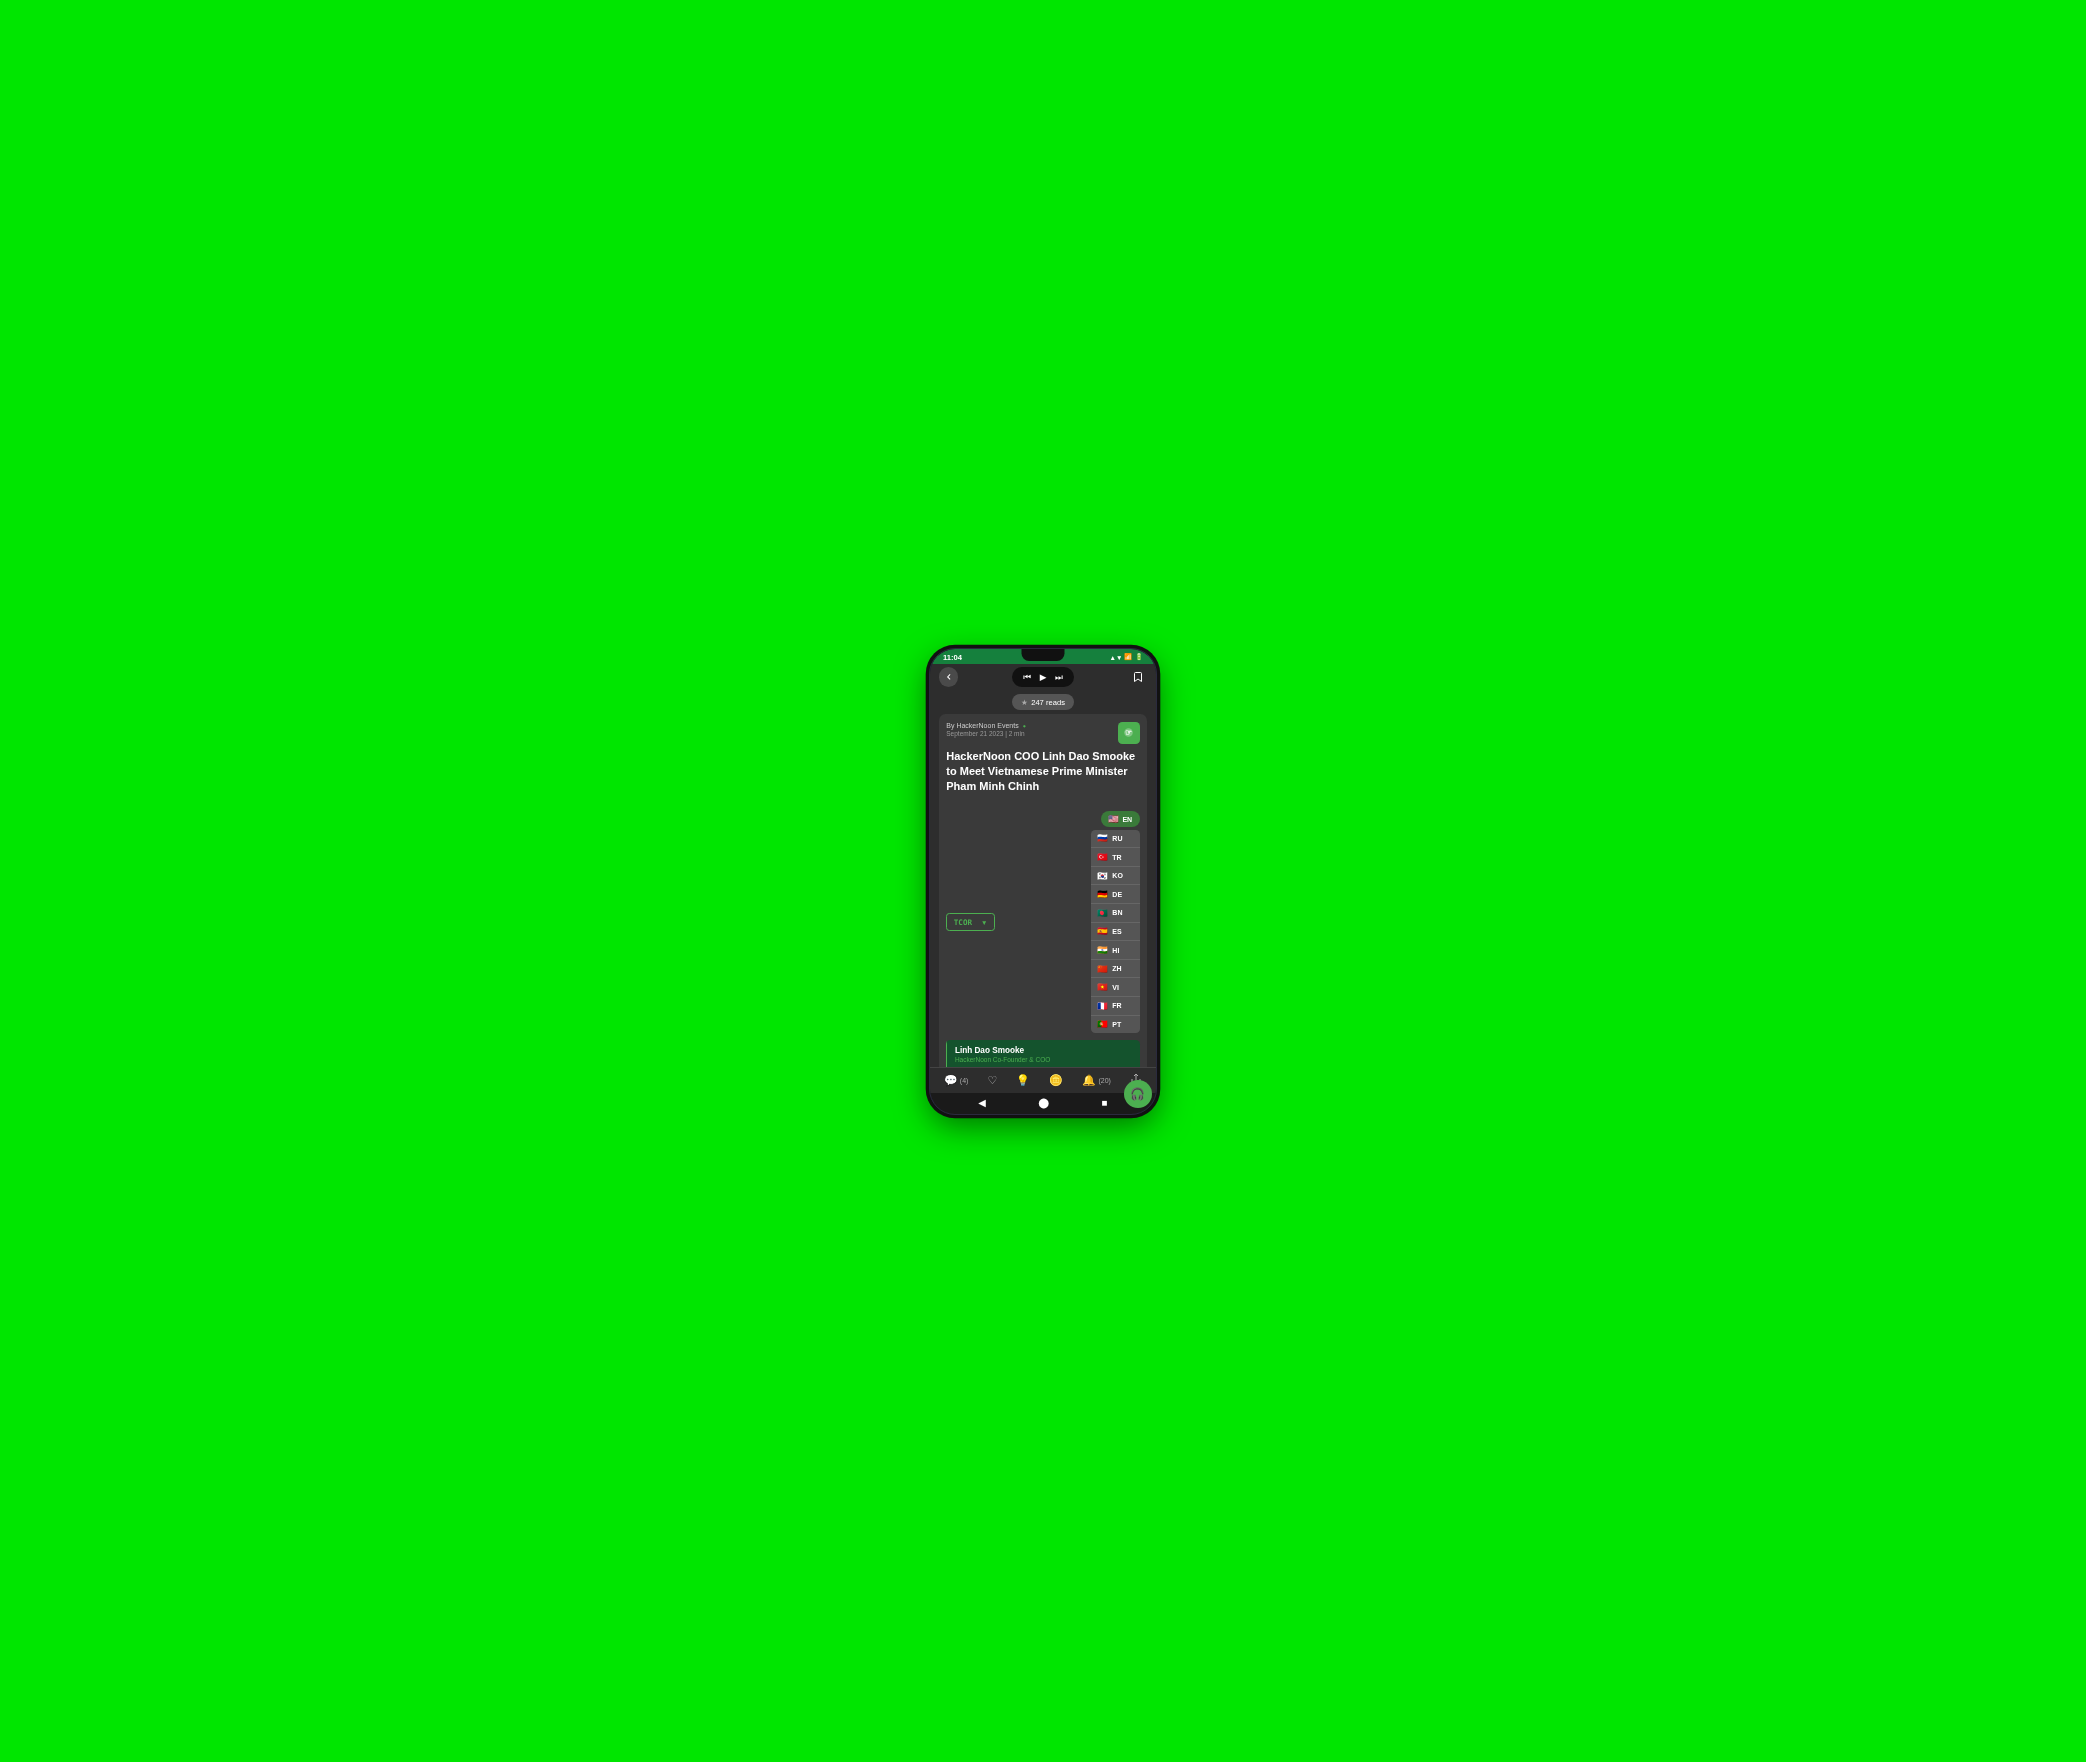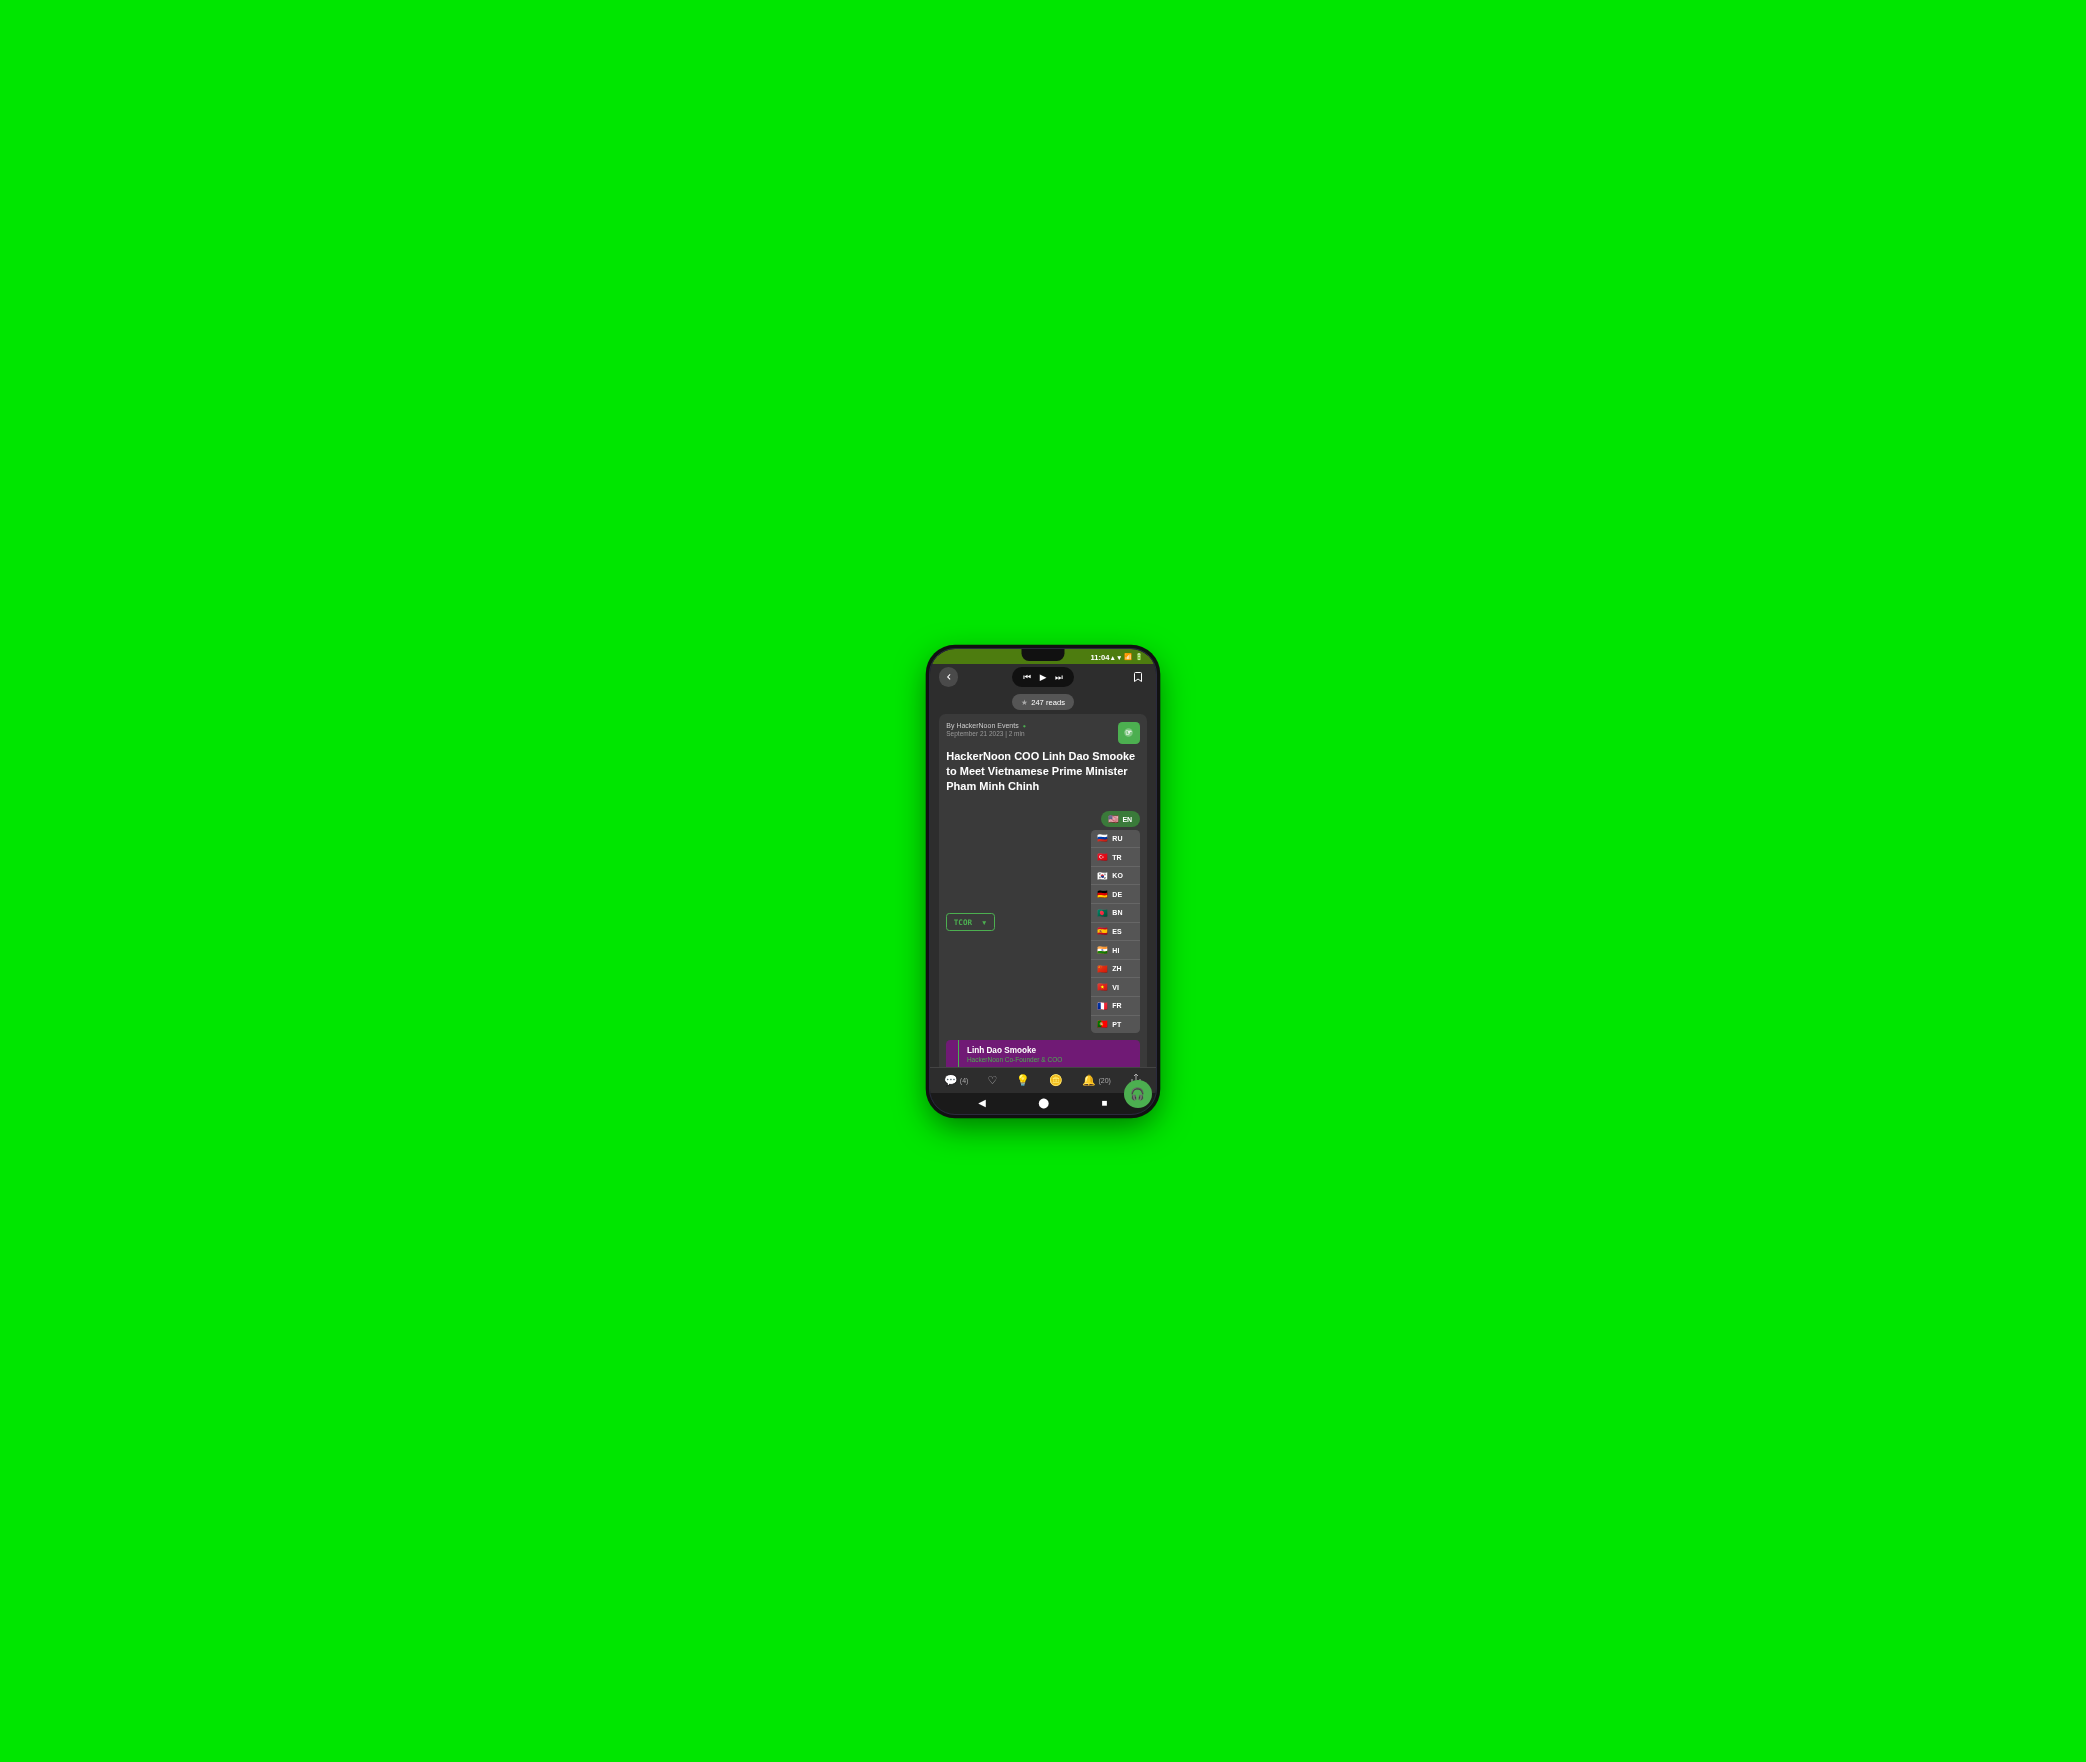--- a/index.html
+++ b/index.html
@@ -26,24 +26,24 @@
       top: 0; left: 0; right: 0; bottom: 0;
       background: #2d2d2d;
       border-radius: 25px;
       overflow: hidden;
       display: flex;
       flex-direction: column;
     }
     
     .status-bar {
       display: flex;
-      justify-content: flex-end;
+      justify-content: space-between;
       align-items: center;
       padding: 4.3px 13px 2.2px;
-      background: #4d7c0f;
+      background: #15803d;
       flex-shrink: 0;
     }
     .status-time {
       font-size: 7.6px;
       font-weight: 600;
       color: #fff;
     }
     .status-icons {
       display: flex;
       align-items: center;
@@ -211,24 +211,23 @@
       gap: 4.3px;
       padding: 3.8px 6.5px;
       cursor: pointer;
       border-bottom: 0.5px solid #666;
     }
     .lang-item:last-child { border-bottom: none; }
     .lang-item .flag { font-size: 8.7px; }
     .lang-item .code { color: #fff; font-size: 7px; font-weight: 600; }
     
     .article-content-card {
-      background: #701a75;
+      background: #14532d;
       border-radius: 4.3px;
       overflow: hidden;
-      padding-left: 12px;
     }
     .author-block {
       padding: 6.5px 7.6px;
       border-left: 1.6px solid #4caf50;
       margin: 0 0 0 0;
     }
     .author-block .name { color: #fff; font-size: 8.2px; font-weight: 600; }
     .author-block .role { color: #4caf50; font-size: 6.5px; margin-top: 1.1px; }
     .article-excerpt {
       padding: 5.4px 7.6px;

